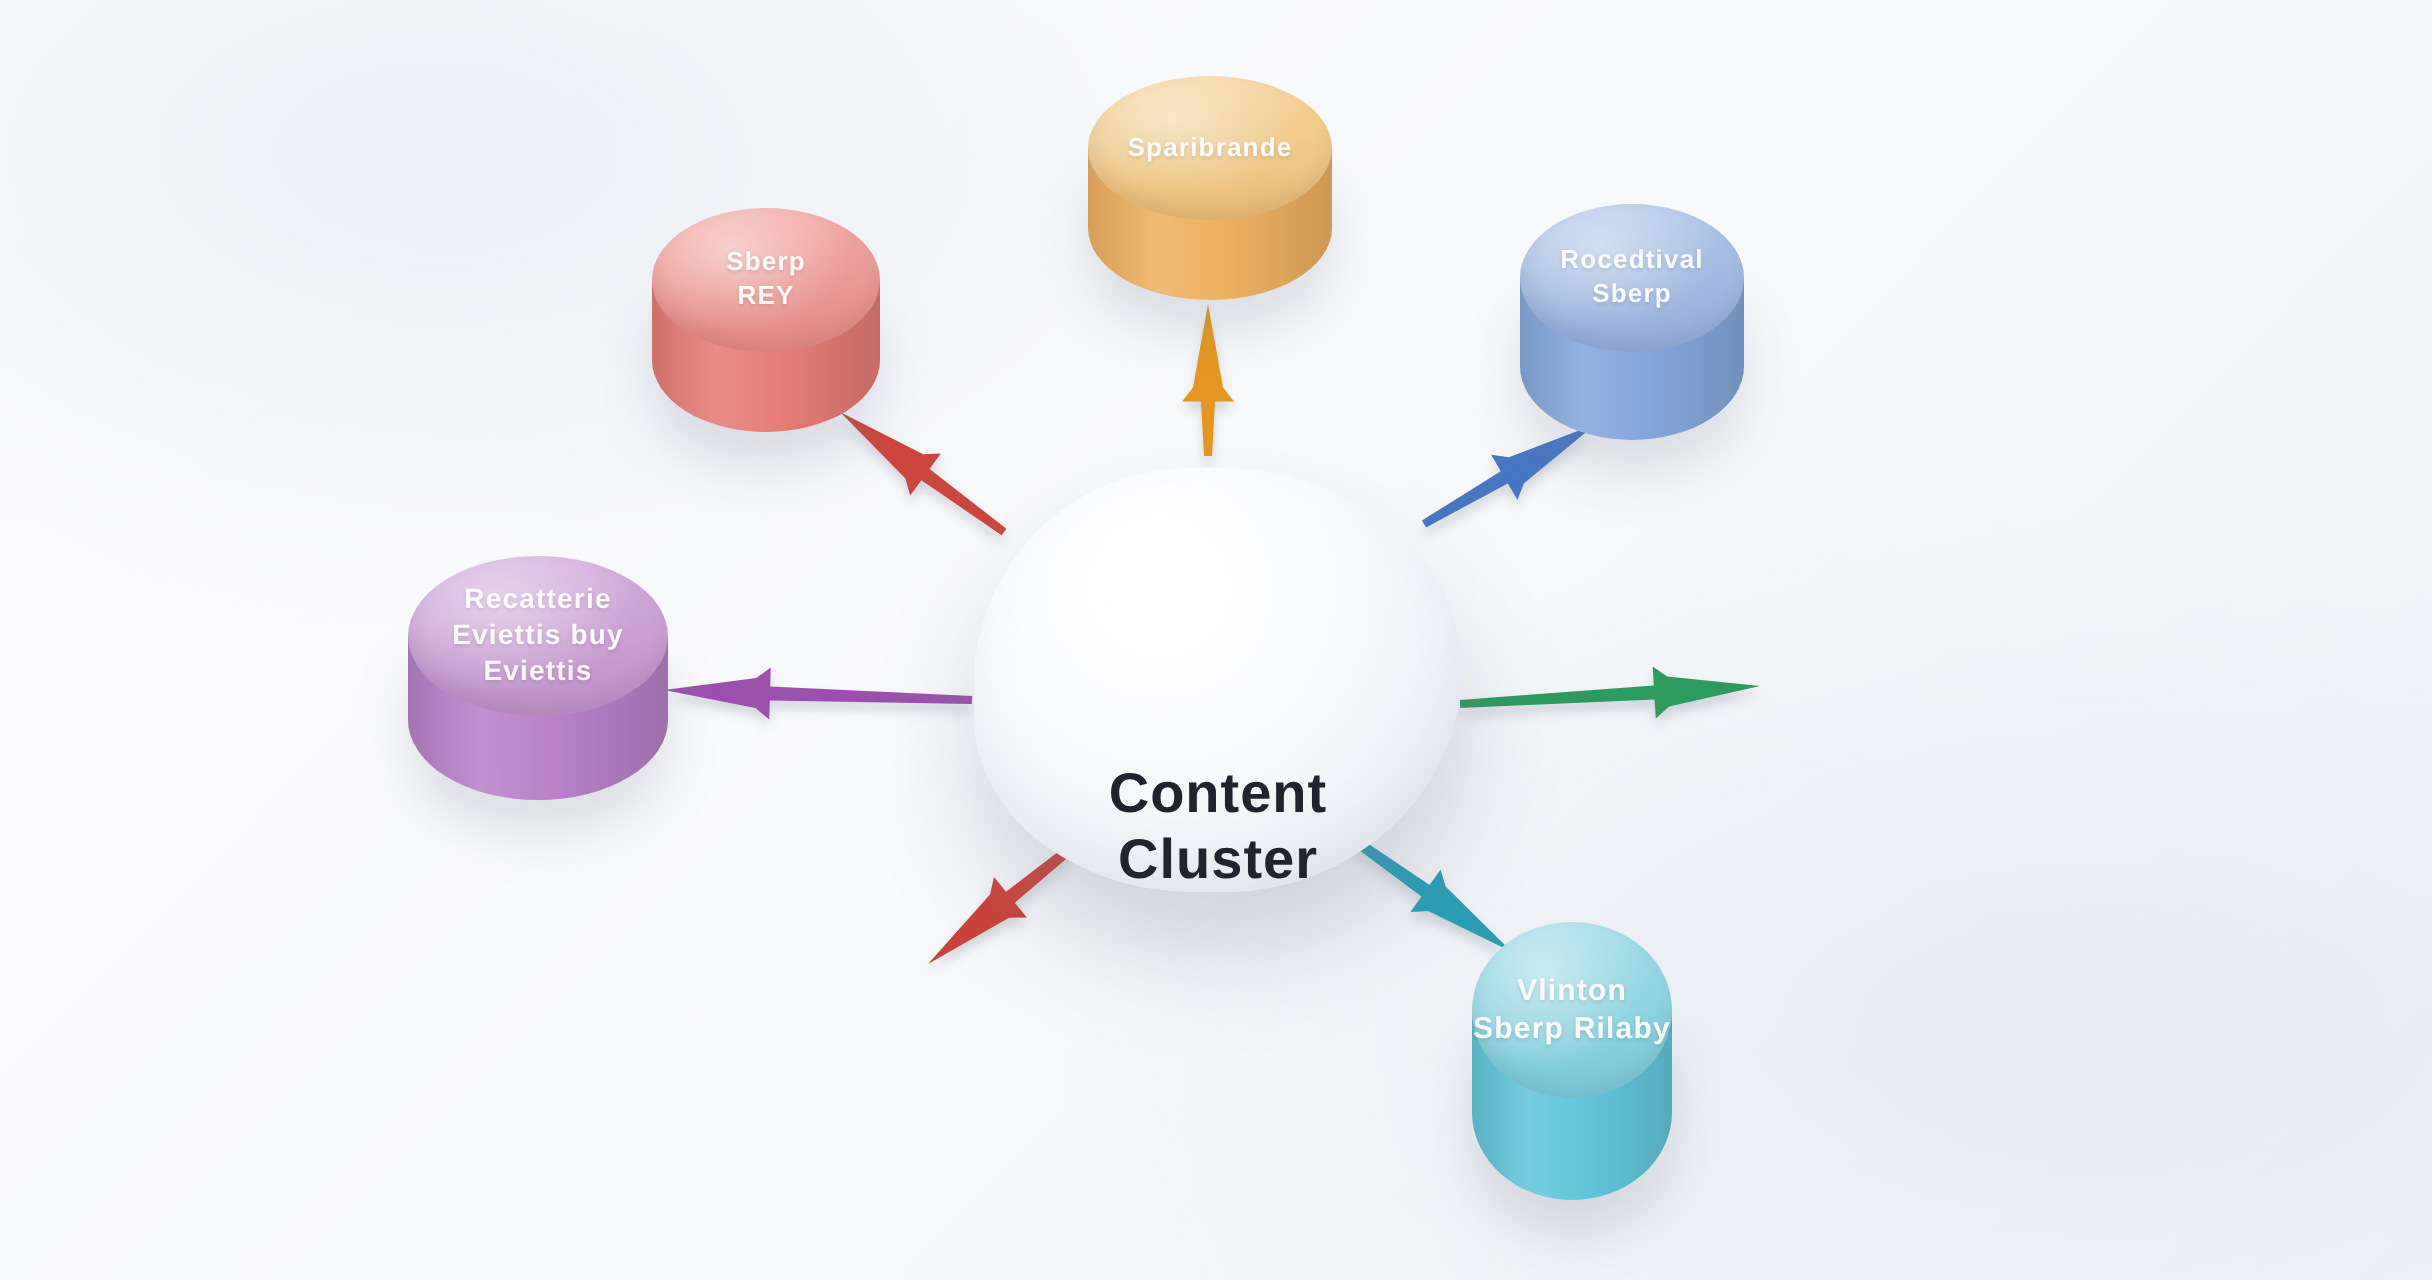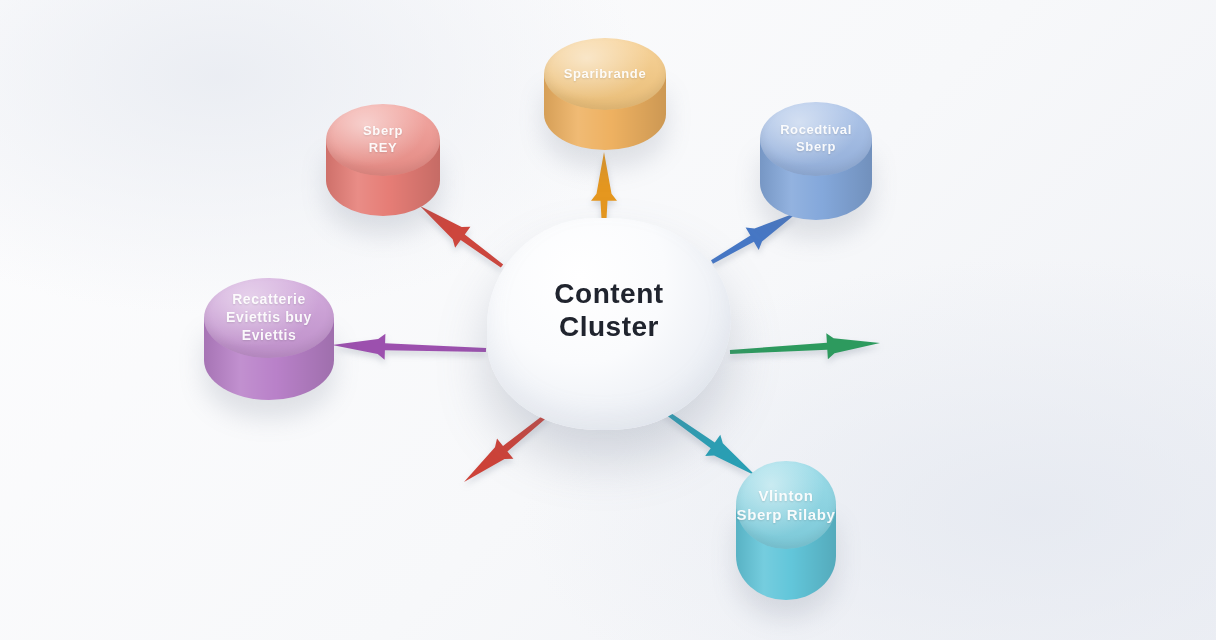--- a/index.html
+++ b/index.html
@@ -32,26 +32,26 @@
     position:absolute;left:0;top:0;width:100%;z-index:2;
     display:flex;flex-direction:column;align-items:center;justify-content:center;
     color:rgba(255,255,255,.93);text-align:right;
     letter-spacing:.6px;font-weight:600;
     text-shadow:0 1px 2px rgba(0,0,0,.12);
     pointer-events:none;
   }
   .cyl-label span{display:block;line-height:1.28;}
 
   .center-blob{
-    position:absolute;left:487px;top:218px;width:244px;height:212px;z-index:2;
+    position:absolute;left:487px;top:234px;width:244px;height:212px;z-index:2;
     border-radius:47% 53% 52% 48% / 54% 50% 56% 44%;
     background:
       radial-gradient(ellipse at 38% 28%, #ffffff 0%, #fafbfd 40%, #e6eaf1 85%, #dde2eb 100%);
     box-shadow:0 30px 50px rgba(110,122,145,.28), inset 0 -14px 24px rgba(150,160,180,.10);
-    display:flex;align-items:center;justify-content:center;
+    display:flex;align-items:flex-end;justify-content:center;
   }
   .center-label{
     font-size:28px;font-weight:700;color:#20242e;letter-spacing:.5px;
     line-height:1.18;text-align:center;width:150px;margin-top:-28px;
   }
 </style>
 </head>
 <body>
 
 <div class="stage">

